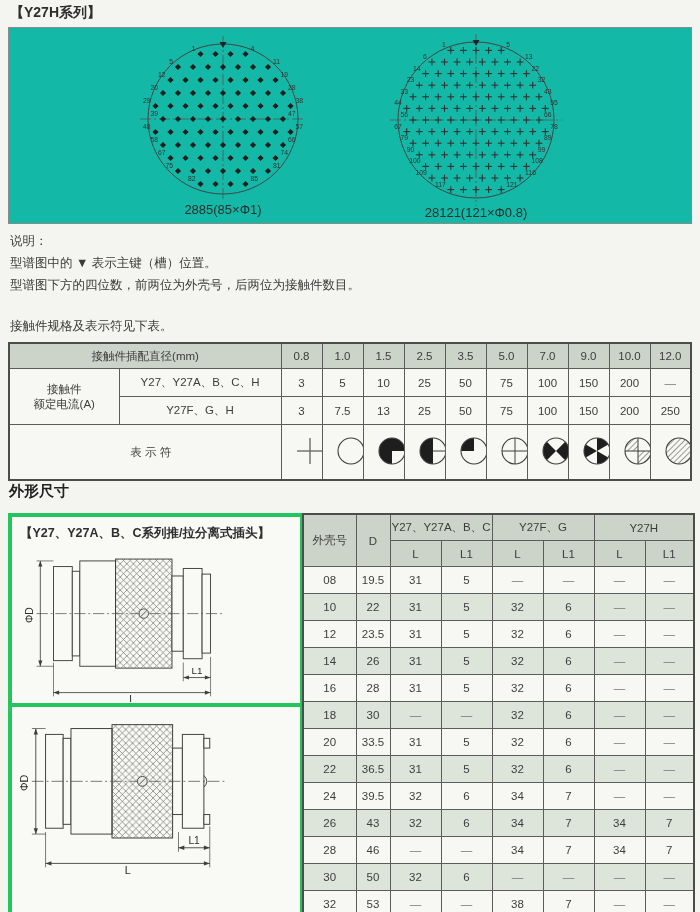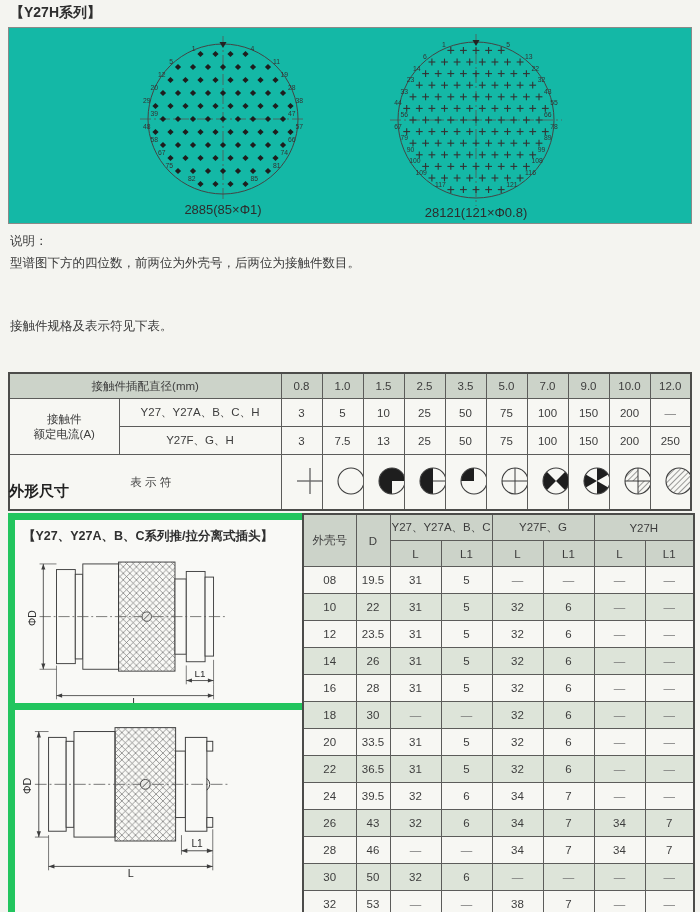--- a/index.html
+++ b/index.html
@@ -15,30 +15,30 @@
     border:1px solid #8a8a88;background:#14b8a6;
   }
   .diagram-panel svg{position:absolute;top:0;}
   #pin-svg-0{left:54px;top:3px;}
   #pin-svg-1{left:307px;top:1px;}
   .notes{position:absolute;left:10px;top:230px;font-size:12.5px;line-height:22px;color:#3a3a3a;}
   .table-intro{position:absolute;left:10px;top:318px;font-size:12.5px;color:#3a3a3a;}
   table{border-collapse:collapse;table-layout:fixed;background:#f7f7f3;}
   td{border:1px solid #5c5c5a;text-align:center;vertical-align:middle;
      font-size:11.5px;color:#3d3d3d;padding:0;overflow:hidden;}
-  .spec-table{position:absolute;left:8px;top:342px;width:684px;border:2px solid #4c4c4a;margin-top:30px;}
+  .spec-table{position:absolute;left:8px;top:342px;width:684px;border:2px solid #4c4c4a;}
   .spec-table td.hdr{background:var(--hdr-bg);height:24px;}
   .spec-table td.cur{height:27px;}
   .spec-table td.symrow{height:54px;padding-left:11px;}
   .dim-table{position:absolute;left:302px;top:513px;width:391px;border:2px solid #4c4c4a;}
   .dim-table td.hdr{background:var(--hdr-bg);height:25px;font-size:11.5px;}
   .dim-table td.cell{height:26px;}
   .dim-table tr.shaded td{background:var(--shade-bg);}
   .section-heading{position:absolute;left:9px;top:482px;font-size:15px;font-weight:bold;color:#222;text-align:center;}
-  .panel{position:absolute;left:8px;width:288px;border:7px solid #22c55e;background:#f9f9f6;}
+  .panel{position:absolute;left:8px;width:288px;border:4px solid #22c55e;background:#f9f9f6;}
   .panel-a{top:513px;height:188px;}
   .panel-b{top:703px;height:205px;}
   .panel-title{margin:8px 0 0 8px;font-size:12.5px;font-weight:bold;color:#2f2f2f;white-space:nowrap;}
   .panel svg{display:block;margin:2px auto 0 auto;}
   .dash{color:#777;}
 </style>
 </head>
 <body>
 
 <div class="page">
@@ -432,20 +432,21 @@
         <line x1="181.79999999999998" y1="160.6" x2="188.6" y2="160.6" stroke="#333" stroke-width="1.1"></line>
         <line x1="185.2" y1="157.2" x2="185.2" y2="164" stroke="#333" stroke-width="1.1"></line>
         <text x="129.8" y="157.6" font-size="6.8" fill="#333" text-anchor="end" font-family="Liberation Sans, sans-serif">117</text>
         <text x="190.2" y="157.6" font-size="6.8" fill="#333" text-anchor="start" font-family="Liberation Sans, sans-serif">121</text>
         <text x="160" y="188" font-size="13" fill="#2d2d2d" text-anchor="middle" font-family="Liberation Sans, sans-serif">28121(121×Φ0.8)</text>
       </svg>
   </div>
 
   <div class="notes">
     <div>说明：</div>
+    <div>型谱图中的 ▼ 表示主键（槽）位置。</div>
     <div>型谱图下方的四位数，前两位为外壳号，后两位为接触件数目。</div>
   </div>
   <div class="table-intro">接触件规格及表示符见下表。</div>
 
   <table class="spec-table" id="spec-table">
       <colgroup>
         <col style="width:110px">
         <col style="width:162px">
         <col style="width:41px">
         <col style="width:41px">

